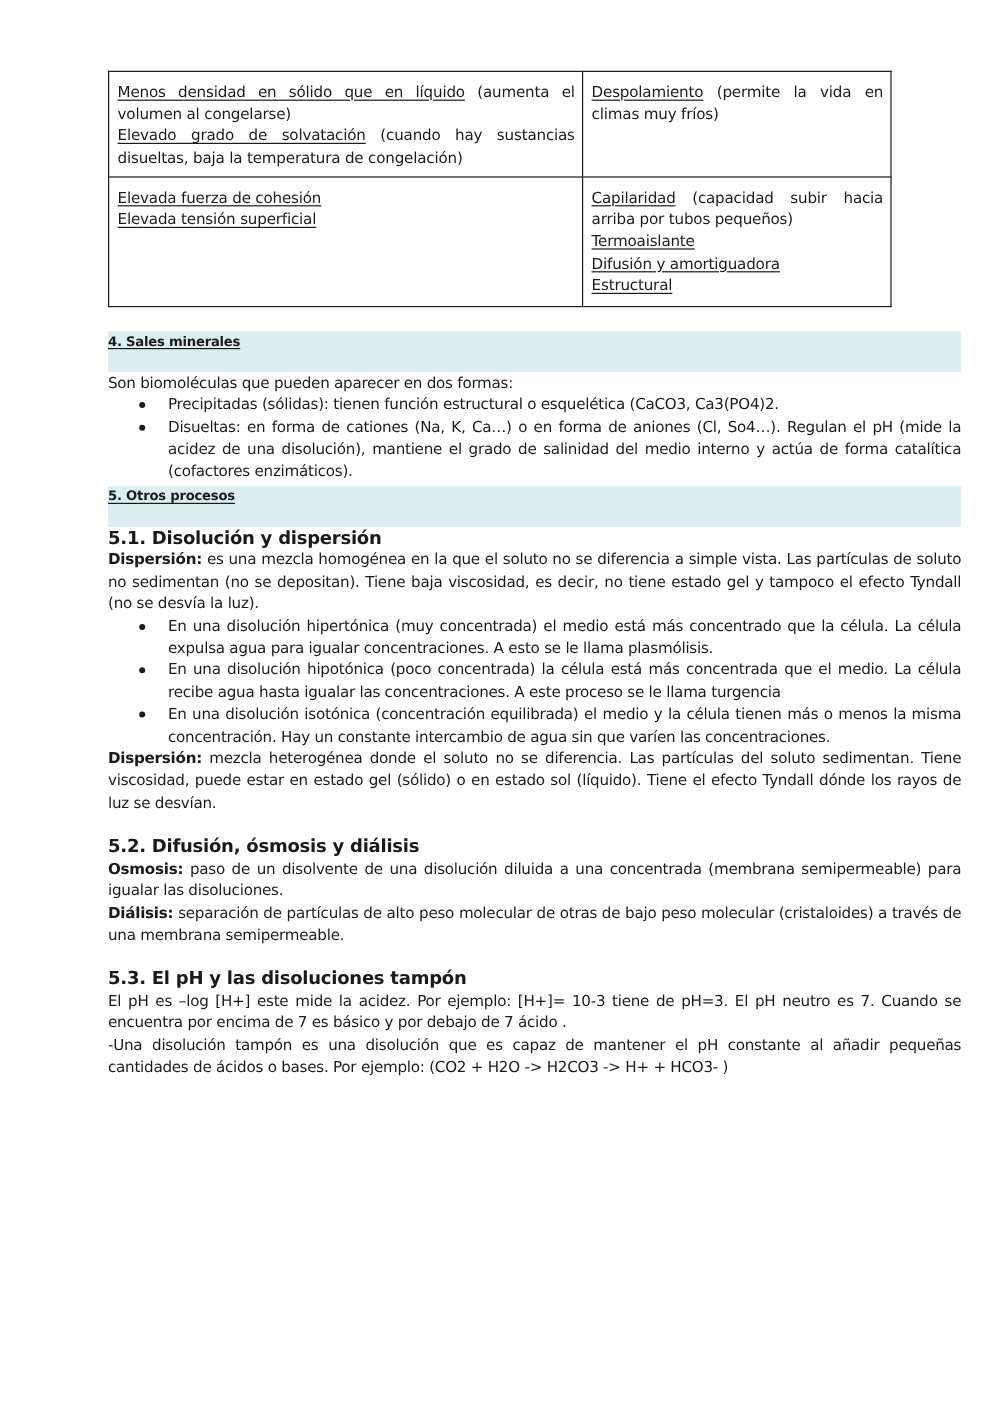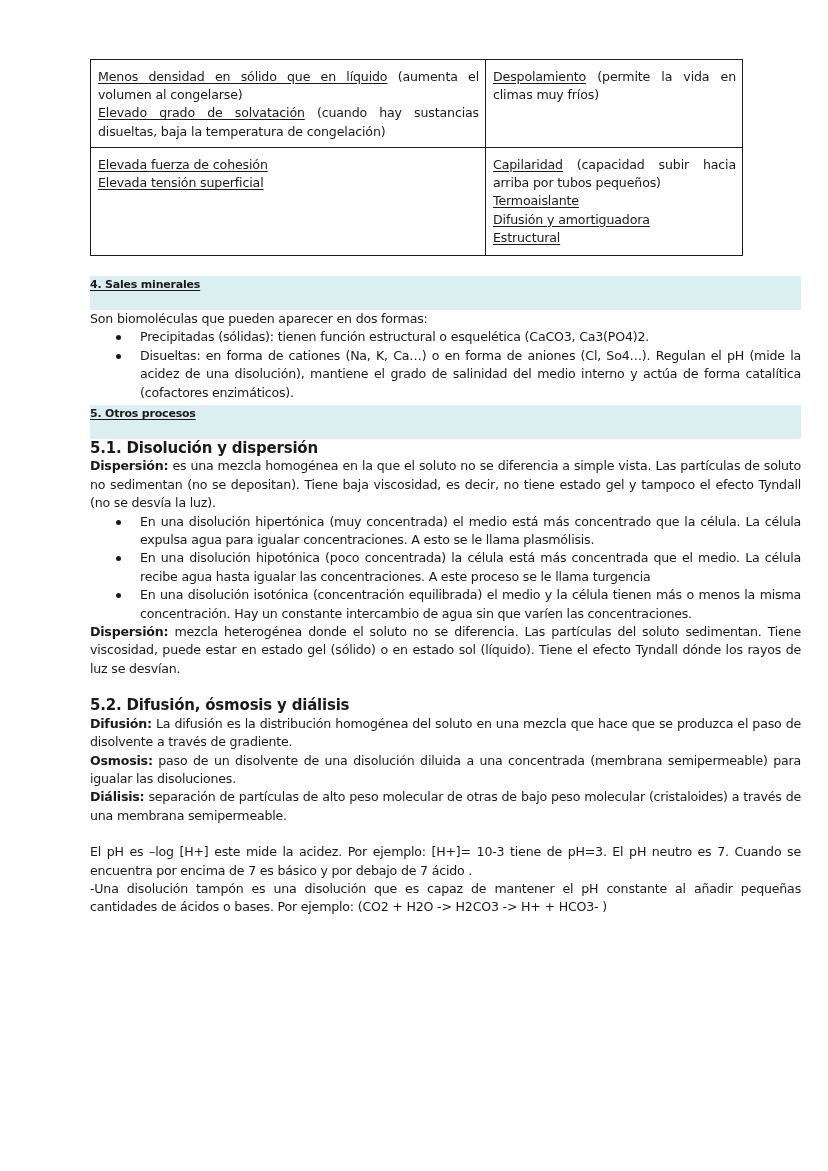--- a/index.html
+++ b/index.html
@@ -139,23 +139,23 @@
     <ul class="bullets">
       <li><span class="dot"></span><span>En una disolución hipertónica (muy concentrada) el medio está más concentrado que la célula. La célula expulsa agua para igualar concentraciones. A esto se le llama plasmólisis.</span></li>
       <li><span class="dot"></span><span>En una disolución hipotónica (poco concentrada) la célula está más concentrada que el medio. La célula recibe agua hasta igualar las concentraciones. A este proceso se le llama turgencia</span></li>
       <li><span class="dot"></span><span>En una disolución isotónica (concentración equilibrada) el medio y la célula tienen más o menos la misma concentración. Hay un constante intercambio de agua sin que varíen las concentraciones.</span></li>
     </ul>
     <p><span class="bold-label">Dispersión:</span><span> mezcla heterogénea donde el soluto no se diferencia. Las partículas del soluto sedimentan. Tiene viscosidad, puede estar en estado gel (sólido) o en estado sol (líquido). Tiene el efecto Tyndall dónde los rayos de luz se desvían.</span></p>
 
     <div class="gap"></div>
 
     <div class="sub-heading">5.2. Difusión, ósmosis y diálisis</div>
-    <p><span class="bold-label">Difusión:</span><span> La difusión es la distribución homogénea del soluto en una mezcla que hace que se produzca el paso de disolvente a través de gradiente.</span></p>
     <p><span class="bold-label">Osmosis:</span><span> paso de un disolvente de una disolución diluida a una concentrada (membrana semipermeable) para igualar las disoluciones.</span></p>
     <p><span class="bold-label">Diálisis:</span><span> separación de partículas de alto peso molecular de otras de  bajo peso molecular (cristaloides) a través de una membrana semipermeable.</span></p>
 
     <div class="gap"></div>
 
+    <div class="sub-heading">5.3. El pH y las disoluciones tampón</div>
     <p>El pH es –log [H+] este mide la acidez. Por ejemplo: [H+]= 10-3 tiene de pH=3. El pH neutro es 7. Cuando se encuentra por encima de 7 es básico y por debajo de 7 ácido .</p>
     <p>-Una disolución tampón es una disolución que es capaz de mantener el pH constante al añadir pequeñas cantidades de ácidos o bases. Por ejemplo: (CO2 + H2O -&gt; H2CO3 -&gt; H+ + HCO3- )</p>
   </div>
 
 </div>
 
 </body></html>

